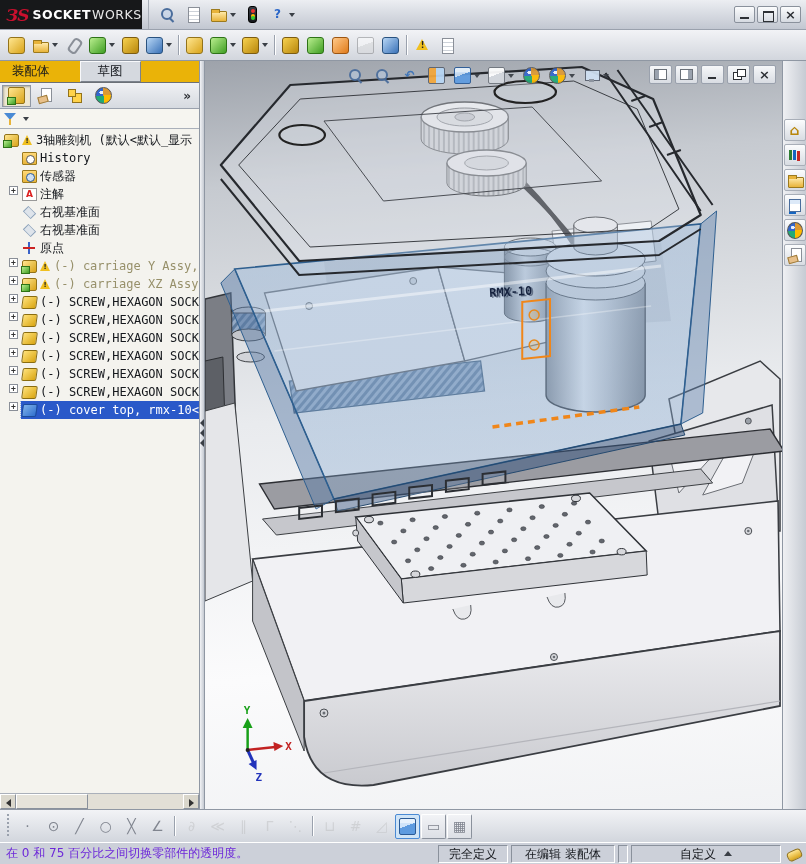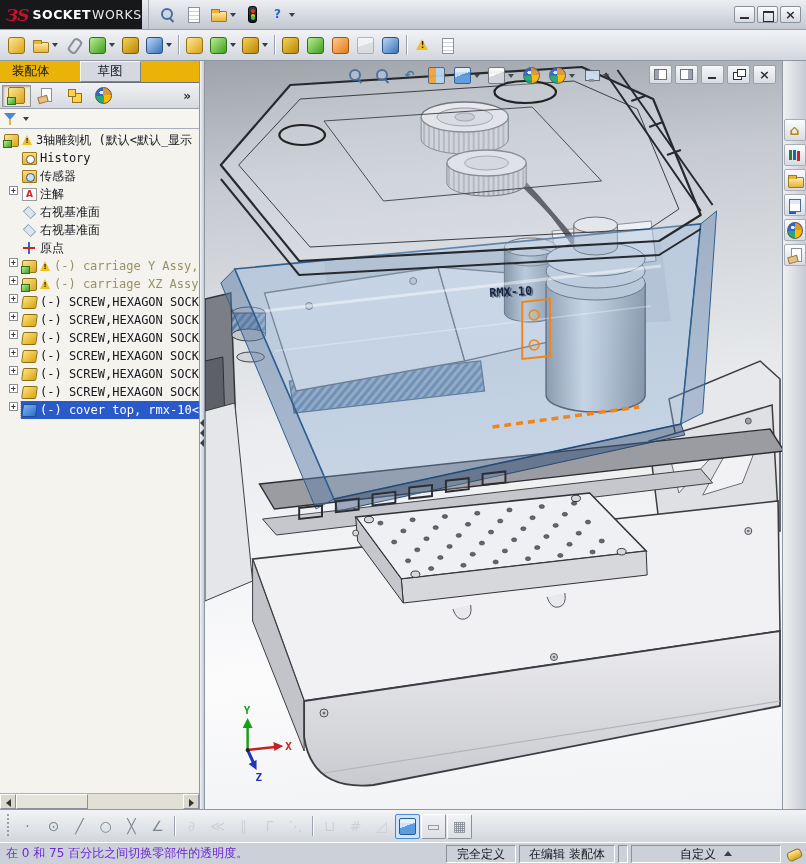--- a/index.html
+++ b/index.html
@@ -748,21 +748,21 @@
         </div>
         <div class="tbtn btn3d">
           <span class="icn ">▦</span>
         </div>
       </div>
   </div>
 
   <div id="statusbar">
     <span id="sbmsg">在 0 和 75 百分比之间切换零部件的透明度。</span>
     <span class="sbfield" style="width:70px">完全定义</span>
-    <span class="sbfield" style="width:96px">在编辑 装配体</span>
+    <span class="sbfield" style="width:104px">在编辑 装配体</span>
     <span class="sbfield sbthin"></span>
     <span class="sbfield" id="sbcustom">
       <span>自定义</span>
       <span class="updd"></span>
     </span>
     <span class="t-tag"></span>
   </div>
 </div>
 
 </body></html>

